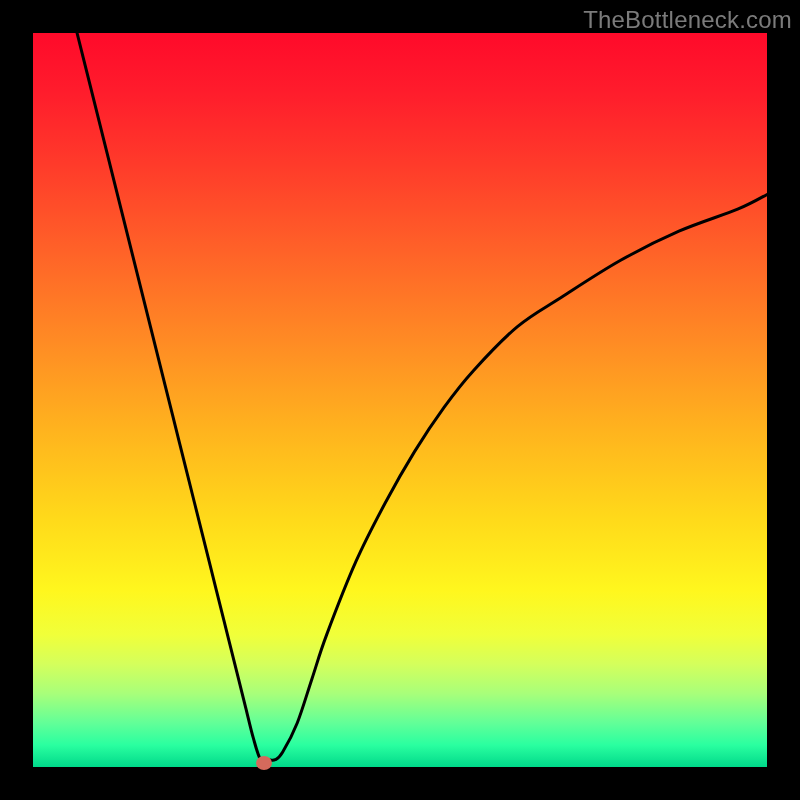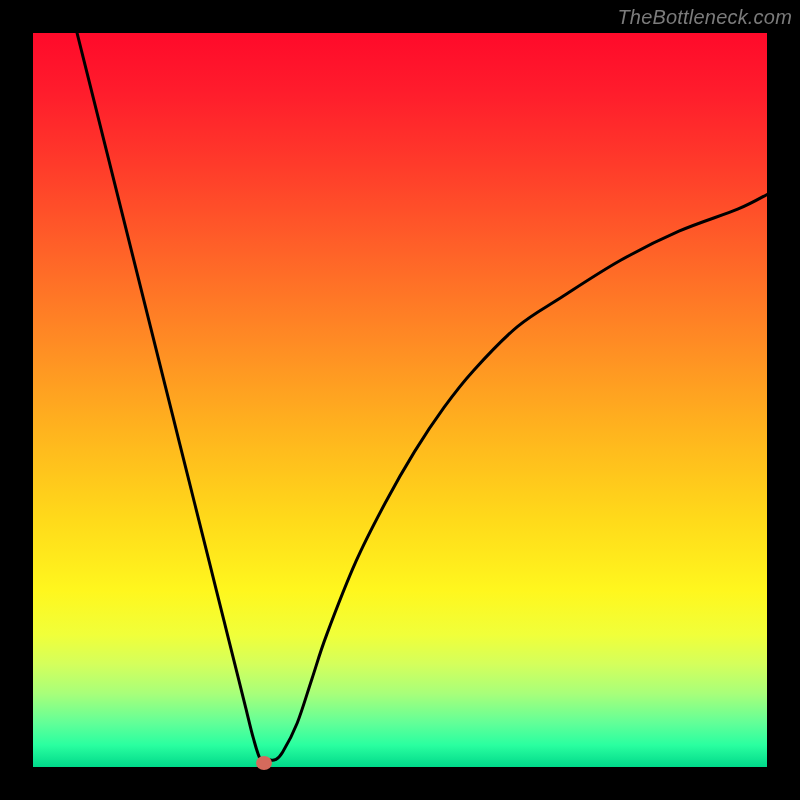--- a/index.html
+++ b/index.html
@@ -54,24 +54,23 @@
     height: 14px;
     border-radius: 50%;
     background: #d46a5c;
     transform: translate(-50%, -50%);
   }
   .watermark {
     position: absolute;
     top: 6px;
     right: 8px;
     color: #7b7b7b;
-    font-size: 20px;
+    font-size: 24px;
     letter-spacing: 0.2px;
     font-weight: 500;
-    font-style: italic;
   }
 </style>
 </head>
 <body>
 
 <div class="frame">
 
   <div class="plot-area">
 
     <svg class="curve-svg" viewBox="0 0 734 734" preserveAspectRatio="none">

